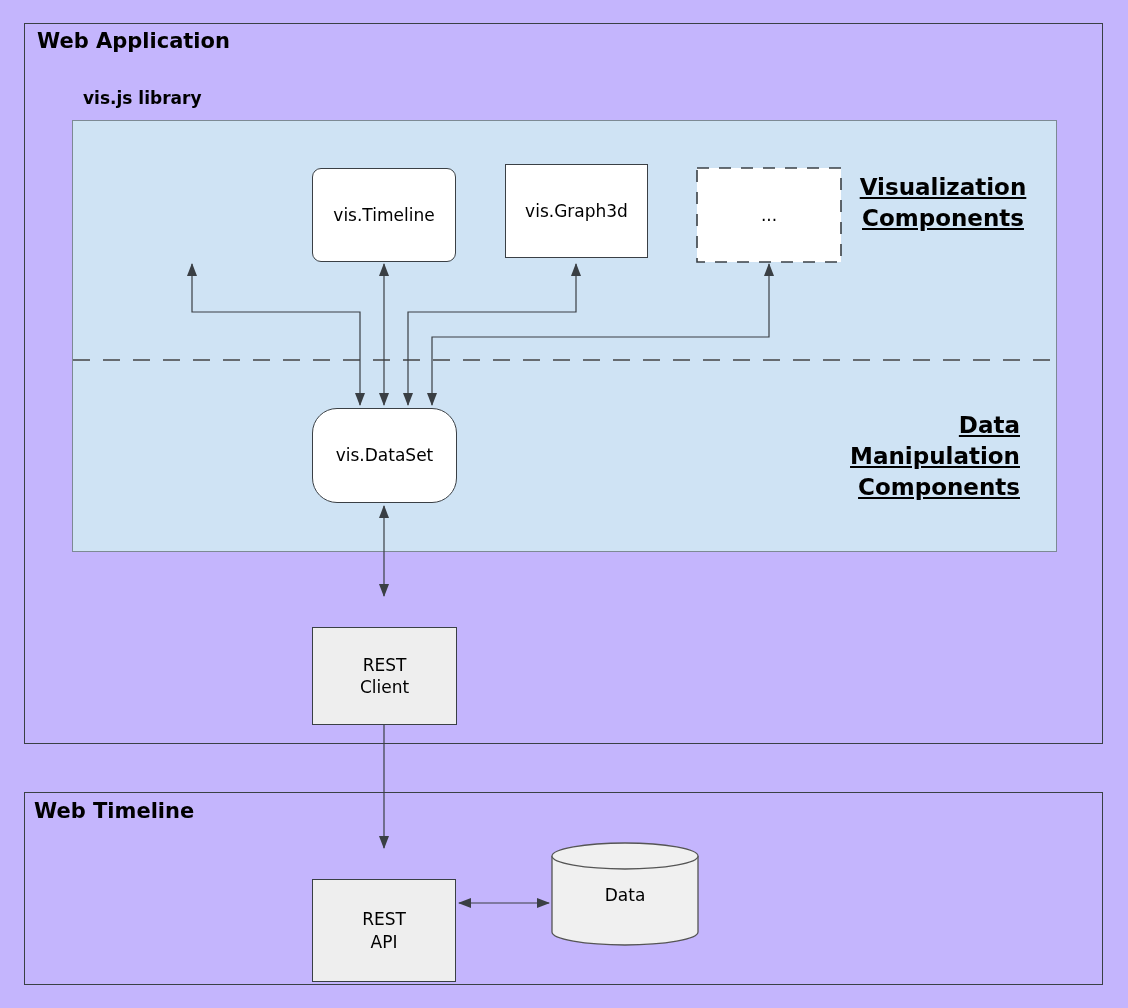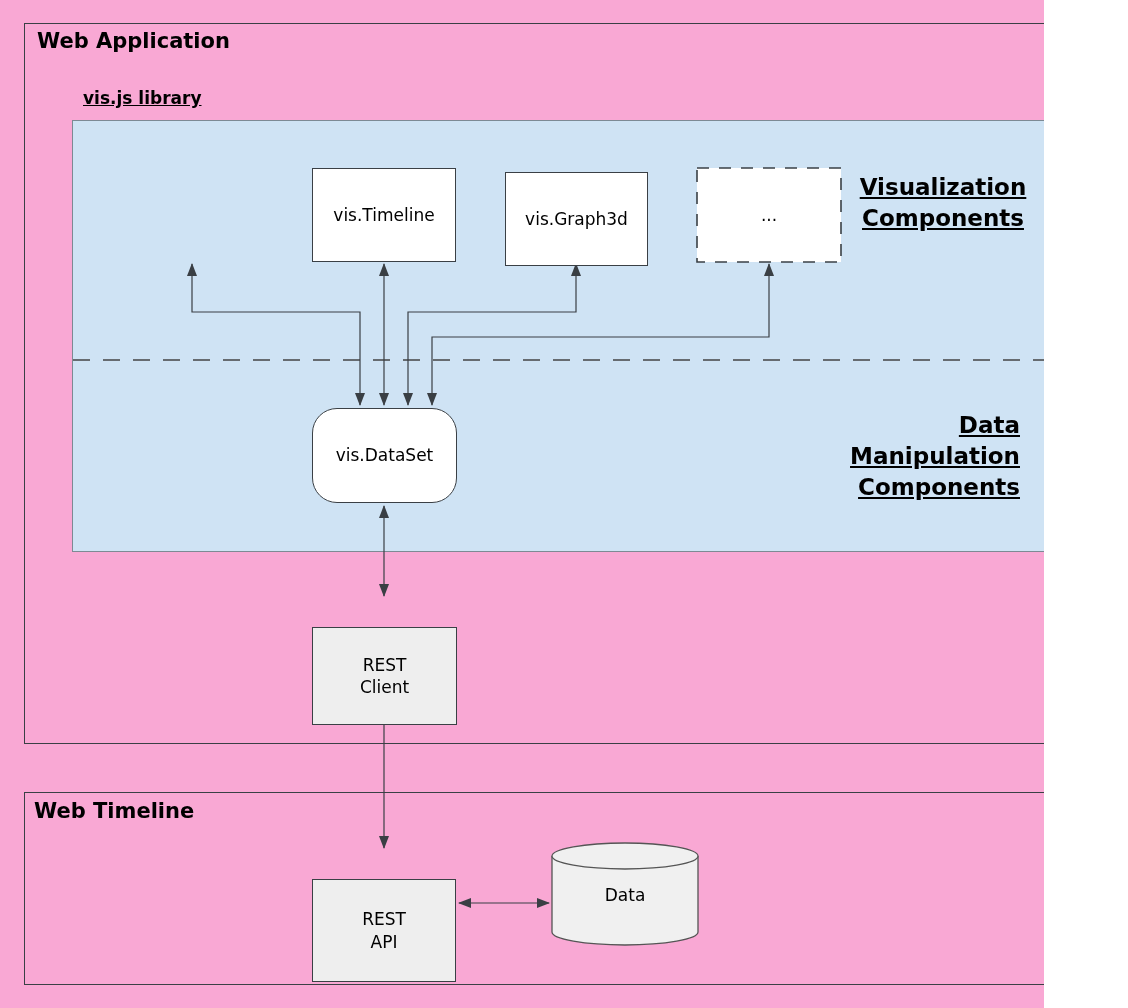--- a/index.html
+++ b/index.html
@@ -5,21 +5,21 @@
   :root{
     --library-fill:#cfe3f4;
     --box-fill-gray:#eeeeee;
     --box-fill-white:#ffffff;
     --border-dark:#3a4045;
     --line-color:#3a3f44;
     --text-color:#000000;
   }
   html,body{margin:0;padding:0;background:#ffffff;}
   body{font-family:"DejaVu Sans","Liberation Sans",sans-serif;color:var(--text-color);}
-  .canvas{position:relative;width:1044px;height:1008px;background:#f9a8d4;overflow:hidden;}
+  .canvas{position:relative;width:1128px;height:1008px;background:#c4b5fd;overflow:hidden;}
   .outer-box{position:absolute;border:1.5px solid var(--border-dark);background:transparent;box-sizing:border-box;}
   .outer-title{position:absolute;font-weight:bold;font-size:21px;letter-spacing:0;}
   .sub-title{position:absolute;font-weight:bold;font-size:17px;}
   .library-box{position:absolute;left:72px;top:120px;width:985px;height:432px;background:var(--library-fill);border:1px solid #7d8a94;box-sizing:border-box;z-index:1;}
   .overlay{position:absolute;left:0;top:0;z-index:2;pointer-events:none;}
   .comp-box{position:absolute;display:flex;align-items:center;justify-content:center;font-size:17px;background:var(--box-fill-white);border:1.3px solid var(--border-dark);box-sizing:border-box;z-index:3;text-align:center;white-space:pre-line;line-height:1.3;}
   .comp-box.gray{background:var(--box-fill-gray);margin-top:28px;}
   .comp-box.nofill{background:transparent;border:none;}
   .side-label{position:absolute;font-weight:bold;font-size:23px;line-height:1.35;white-space:pre-line;z-index:3;text-decoration:underline;}
   .cyl-label{position:absolute;display:flex;align-items:center;justify-content:center;font-size:17px;z-index:3;}
@@ -28,21 +28,21 @@
 <body>
 
 <div class="canvas">
 
   <div class="outer-box" style="left:24px;top:23px;width:1079px;height:721px;"></div>
   <div class="outer-title" style="left:37px;top:29px;">Web Application</div>
 
   <div class="outer-box" style="left:24px;top:792px;width:1079px;height:193px;"></div>
   <div class="outer-title" style="left:34px;top:799px;">Web Timeline</div>
 
-  <div class="sub-title" style="left:83px;top:88px;text-decoration:underline;">vis.js library</div>
+  <div class="sub-title" style="left:83px;top:88px;">vis.js library</div>
   <div class="library-box"></div>
 
   <svg class="overlay" width="1128" height="1008">
     <defs>
       <marker id="arr" markerUnits="userSpaceOnUse" markerWidth="13" markerHeight="10" refX="12" refY="5" orient="auto-start-reverse">
         <path d="M0,0 L13,5 L0,10 Z" fill="#3a3f44"></path>
       </marker>
     </defs>
 
     <line x1="73" y1="360" x2="1056" y2="360" stroke="#444" stroke-width="1.4" stroke-dasharray="17 13"></line>
@@ -62,22 +62,22 @@
     <polyline points="384,700 384,848" fill="none" stroke="#3a3f44" stroke-width="1.2" marker-start="url(#arr)" marker-end="url(#arr)"></polyline>
 
     <polyline points="459,903 549,903" fill="none" stroke="#3a3f44" stroke-width="1.2" marker-start="url(#arr)" marker-end="url(#arr)"></polyline>
 
     <g>
       <path d="M552,856 L552,932 A73,13 0 0 0 698,932 L698,856" fill="#f0f0f0" stroke="#555" stroke-width="1.3"></path>
       <ellipse cx="625" cy="856" rx="73" ry="13" fill="#f0f0f0" stroke="#555" stroke-width="1.3"></ellipse>
     </g>
   </svg>
 
-  <div class="comp-box" style="left:312px;top:168px;width:144px;height:94px;">vis.Timeline</div>
-  <div class="comp-box" style="left:505px;top:172px;width:143px;height:94px;">vis.Graph3d</div>
+  <div class="comp-box" style="left:312px;top:168px;width:144px;height:94px;border-radius:9px;">vis.Timeline</div>
+  <div class="comp-box" style="left:505px;top:164px;width:143px;height:94px;">vis.Graph3d</div>
   <div class="comp-box nofill" style="left:697px;top:168px;width:144px;height:94px;">...</div>
 
   <div class="side-label" style="left:845px;top:172px;width:196px;text-align:center;">Visualization
 Components</div>
 
   <div class="comp-box" style="left:312px;top:408px;width:145px;height:95px;border-radius:25px;">vis.DataSet</div>
   <div class="side-label" style="left:820px;top:410px;width:200px;text-align:right;">Data
 Manipulation
 Components</div>
 

